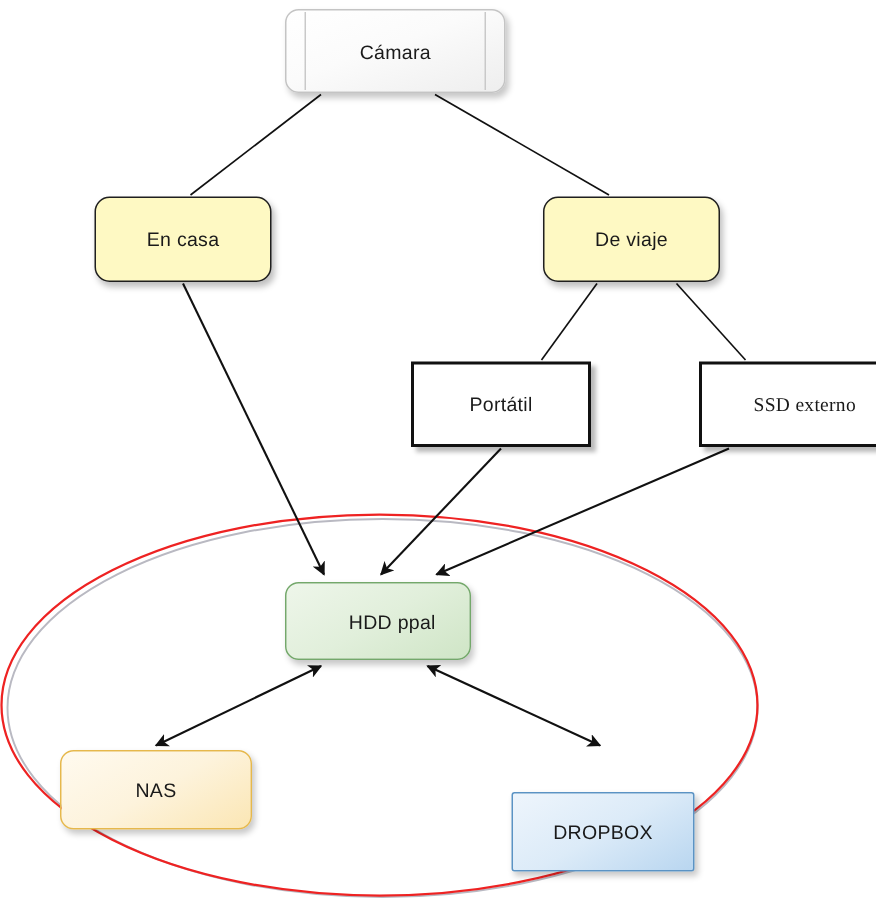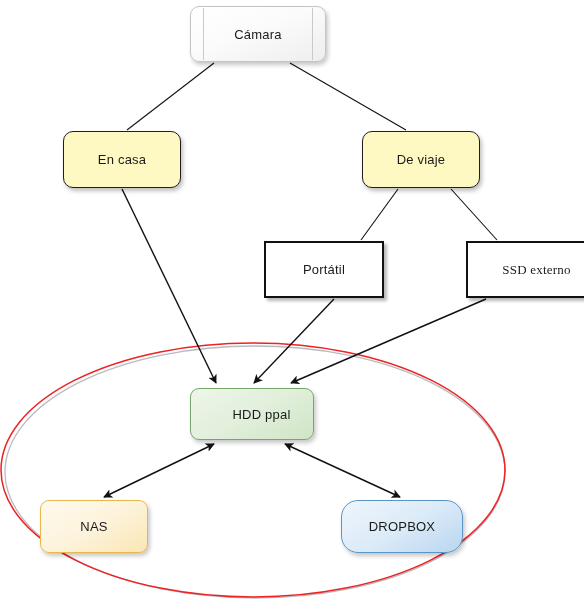--- a/index.html
+++ b/index.html
@@ -28,21 +28,21 @@
     align-items: center;
     justify-content: center;
     font-size: 13px;
     color: #1a1a1a;
     letter-spacing: 0.2px;
     z-index: 5;
     user-select: none;
   }
   
   .node-camara {
-    left: 190px; top: 6px; width: 136px; height: 56px;
+    left: 190px; top: 6px; width: 147px; height: 56px;
     border: 1px solid #c4c4c4;
     border-radius: 9px;
     background: linear-gradient(160deg, #ffffff 0%, #fbfbfb 45%, #eeeeee 100%);
     box-shadow: 2px 3px 4px rgba(0,0,0,0.22);
     align-items: center;
   }
   .node-camara .bar-l, .node-camara .bar-r {
     position: absolute;
     top: 1px; bottom: 1px;
     width: 1px;
@@ -61,43 +61,43 @@
   .node-encasa { left: 63px; top: 131px; width: 118px; height: 57px; }
   .node-deviaje { left: 362px; top: 131px; width: 118px; height: 57px; }
 
   
   .node-rect {
     border: 2.2px solid #111111;
     border-radius: 0;
     background: #ffffff;
     box-shadow: 3px 3px 3px rgba(0,0,0,0.28);
   }
-  .node-portatil { left: 264px; top: 241px; width: 120px; height: 57px; }
+  .node-portatil { left: 274px; top: 241px; width: 120px; height: 57px; }
   .node-ssd { left: 466px; top: 241px; width: 141px; height: 57px; font-family: Liberation Serif, serif; }
 
   
   .node-hdd {
     left: 190px; top: 388px; width: 124px; height: 52px;
     border: 1.3px solid #74a86b;
     border-radius: 9px;
     background: linear-gradient(150deg, #eef6ea 0%, #e1efdb 50%, #cfe5c6 100%);
     box-shadow: 2px 3px 4px rgba(0,0,0,0.22);
     padding-left: 19px;
   }
   .node-nas {
-    left: 40px; top: 500px; width: 108px; height: 53px;
+    left: 40px; top: 500px; width: 128px; height: 53px;
     border: 1.3px solid #e6b84c;
     border-radius: 9px;
     background: linear-gradient(150deg, #fffaef 0%, #fdf3dc 50%, #fbe6b4 100%);
     box-shadow: 2px 3px 4px rgba(0,0,0,0.22);
   }
   .node-dropbox {
-    left: 341px; top: 500px; width: 122px; height: 53px;
+    left: 341px; top: 528px; width: 122px; height: 53px;
     border: 1.3px solid #5b93c4;
-    border-radius: 17px;
+    border-radius: 2px;
     background: linear-gradient(150deg, #eef5fc 0%, #dcebf8 50%, #b9d6f0 100%);
     box-shadow: 2px 3px 4px rgba(0,0,0,0.22);
   }
 </style>
 </head>
 <body>
 
 <svg id="canvas" viewBox="0 0 584 614" xmlns="http://www.w3.org/2000/svg">
   <defs>
     <marker id="arrowEnd" viewBox="0 0 10 10" refX="9" refY="5" markerWidth="6.5" markerHeight="6.5" orient="auto-start-reverse">

